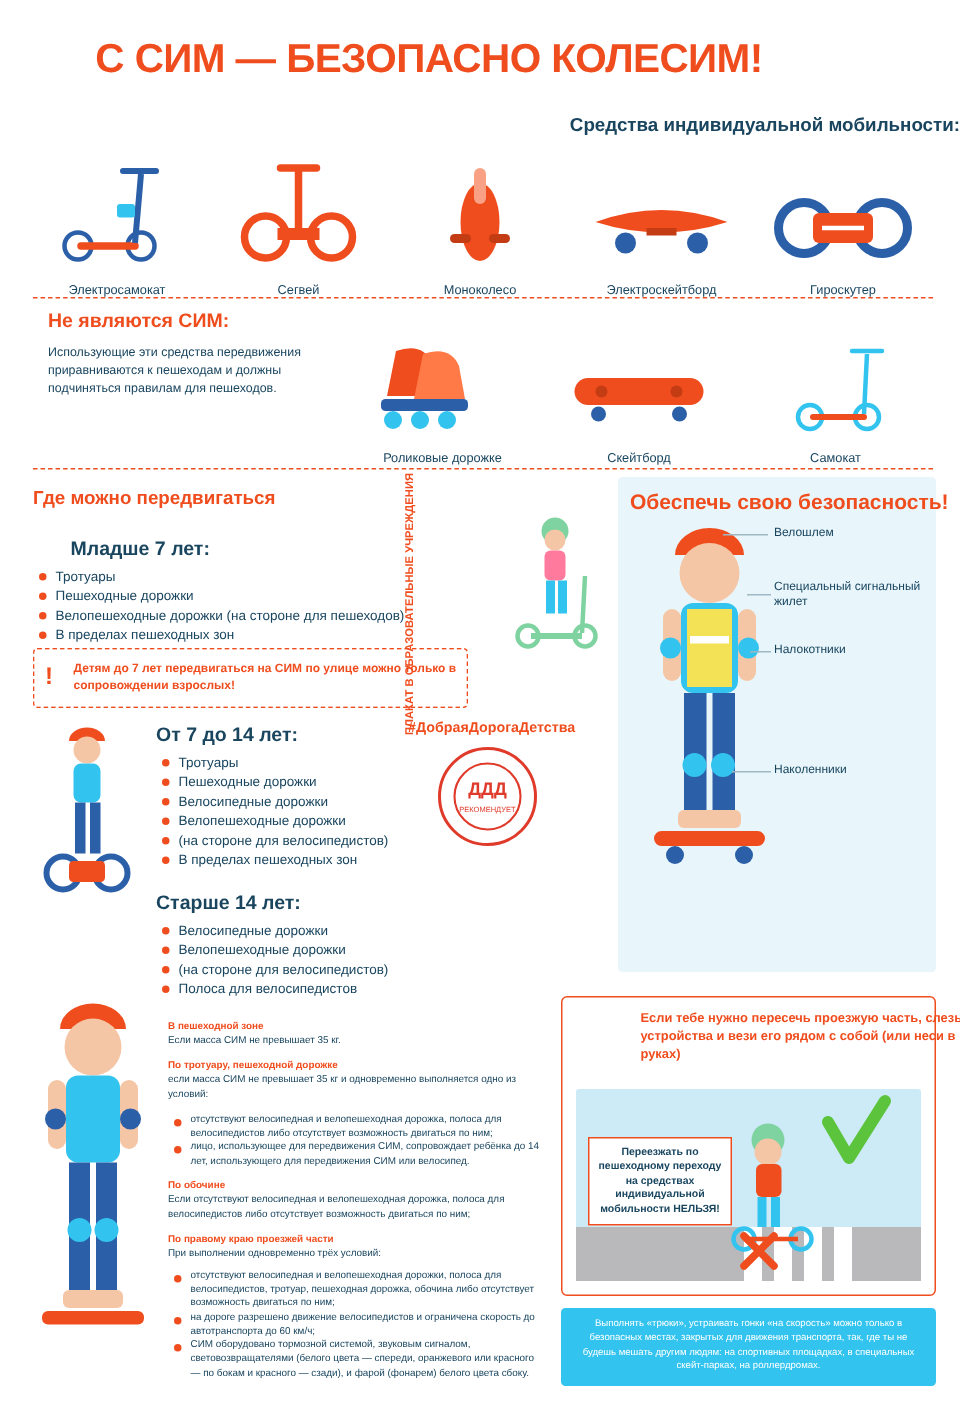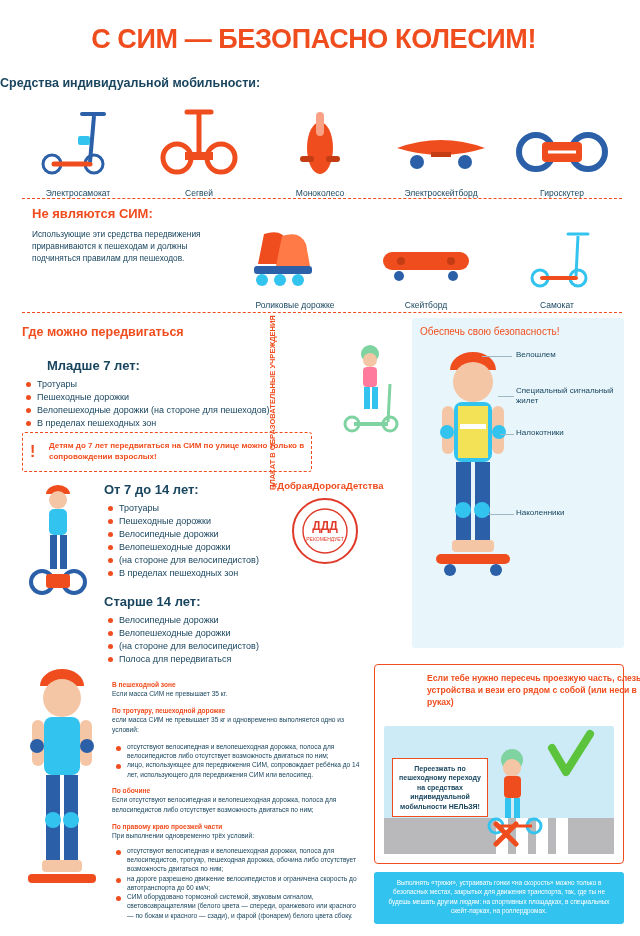--- a/index.html
+++ b/index.html
@@ -10,27 +10,27 @@
     background: #ffffff;
     position: relative;
     overflow: hidden;
   }
   .poster {
     position: absolute; inset: 0;
     background: #ffffff;
   }
   
   .title {
-    position:absolute; left:0; top:24px; width:536px; text-align:right;
+    position:absolute; left:0; top:24px; width:536px; text-align:center;
     font-size:27px; font-weight:bold; color:#f04d1e; letter-spacing:-0.4px;
     font-family:"Liberation Sans", sans-serif;
     padding-left:36px;
   }
   .subtitle {
-    position:absolute; left:0; top:76px; width:640px; text-align:left;
+    position:absolute; left:0; top:76px; width:640px; text-align:right;
     font-size:12.5px; font-weight:bold; color:#19455f;
   }
   
   .sim-row { position:absolute; left:18px; top:96px; width:604px; height:100px; }
   .sim-item { position:absolute; width:120px; text-align:center; }
   .sim-cap { font-size:8.5px; color:#19455f; position:absolute; bottom:-2px; left:0; width:120px; }
   .sim-art { position:absolute; left:0; top:0; width:120px; height:80px; }
 
   
   .dash-line { position:absolute; border-top:1.4px dashed #f04d1e; }
@@ -59,21 +59,21 @@
     display:flex; align-items:center; padding-left:26px;
   }
   .warn-box .wtext { font-size:8px; color:#f04d1e; font-weight:bold; line-height:1.35; }
   .warn-excl { position:absolute; left:7px; top:10px; color:#f04d1e; font-size:16px; font-weight:bold; }
 
   
   .safety-panel {
     position:absolute; left:412px; top:318px; width:212px; height:330px;
     background:#e8f6fb; border-radius:3px;
   }
-  .safety-h { position:absolute; left:420px; top:326px; font-size:10px; font-weight:normal; color:#f04d1e; }
+  .safety-h { position:absolute; left:420px; top:326px; font-size:14px; font-weight:bold; color:#f04d1e; }
   .lbl { position:absolute; font-size:8px; color:#19455f; }
   .leader { position:absolute; border-top:1px solid #9fb8c4; }
 
   
   .hashtag { position:absolute; left:272px; top:480px; font-size:9.5px; font-weight:bold; color:#f04d1e; }
   .vert-txt {
     position:absolute; left:268px; top:490px; font-size:7.5px; color:#f04d1e; font-weight:bold;
     transform:rotate(-90deg); transform-origin:left top; white-space:nowrap;
   }
 
@@ -256,21 +256,21 @@
     <li>Велопешеходные дорожки</li>
     <li style="padding-left:11px;">(на стороне для велосипедистов)</li>
     <li>В пределах пешеходных зон</li>
   </ul>
 
   <div class="age-h" style="left:104px; top:594px; font-size:13px;">Старше 14 лет:</div>
   <ul class="bullets" style="left:108px; top:614px; width:250px;">
     <li>Велосипедные дорожки</li>
     <li>Велопешеходные дорожки</li>
     <li style="padding-left:11px;">(на стороне для велосипедистов)</li>
-    <li>Полоса для передвигаться</li>
+    <li>Полоса для велосипедистов</li>
   </ul>
 
   <div class="safety-panel"></div>
   <div class="safety-h">Обеспечь свою безопасность!</div>
 
   <svg style="position:absolute; left:418px; top:340px;" width="110" height="300" viewBox="0 0 110 300">
     <path d="M32 30 a23 18 0 0 1 46 0 z" fill="#f04d1e"></path>
     <circle cx="55" cy="42" r="20" fill="#f5c6a5"></circle>
     <rect x="36" y="62" width="38" height="60" rx="8" fill="#33c3ef"></rect>
     <rect x="40" y="66" width="30" height="52" fill="#ffe44d" opacity="0.95"></rect>

